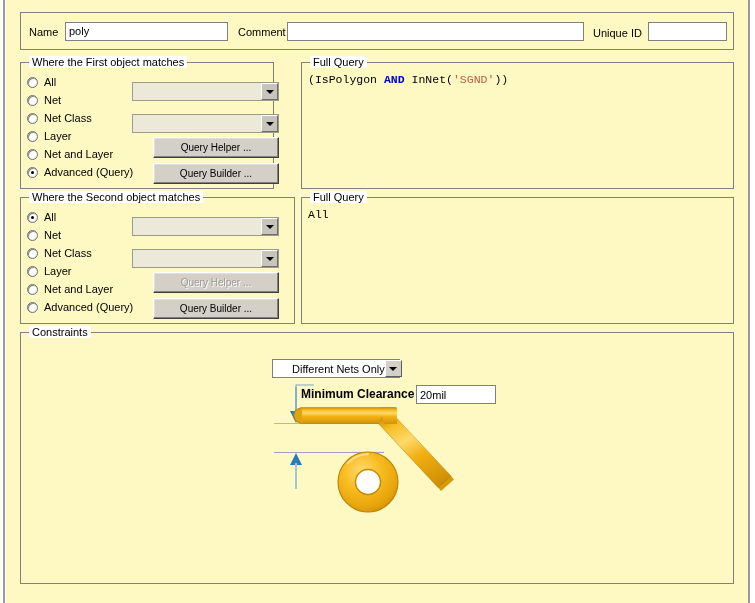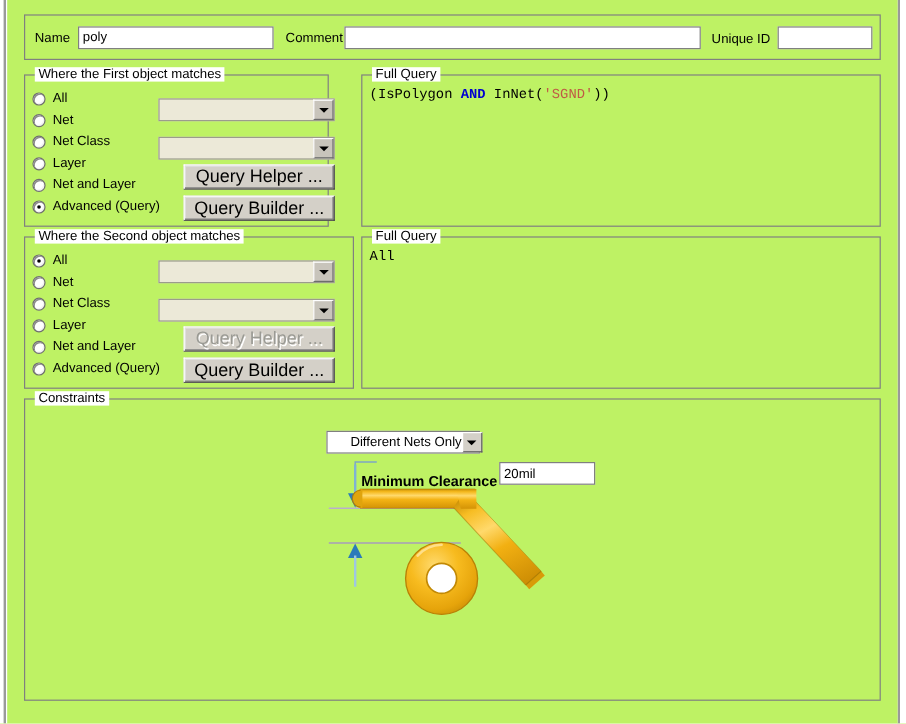--- a/index.html
+++ b/index.html
@@ -21,21 +21,21 @@
   .win-edge-left, .win-edge-right {
     position: absolute; top: 0; width: 2px; height: 603px;
     background: #9a9a9a;
   }
   .win-edge-left { left: 3px; }
   .win-edge-right { left: 748px; }
 
   .page {
     position: absolute;
     left: 6px; top: 0; width: 742px; height: 603px;
-    background: #bef264;
+    background: #fef9c3;
   }
 
   
   .group {
     position: absolute;
     border: 1px solid #808080;
     background: transparent;
   }
   .group > .grp-title {
     position: absolute;
@@ -127,21 +127,21 @@
   
   .btn {
     position: absolute;
     background: #d4d0c8;
     border-top: 1px solid #ffffff;
     border-left: 1px solid #ffffff;
     border-right: 1px solid #404040;
     border-bottom: 1px solid #404040;
     box-shadow: inset -1px -1px 0 #808080, inset 1px 1px 0 #dfdfdf;
     font-family: "Liberation Sans", sans-serif;
-    font-size: 15px;
+    font-size: 10px;
     color: #000000;
     display: flex; align-items: center; justify-content: center;
     cursor: default;
     white-space: nowrap;
   }
   .btn.disabled { color: #9a9a94; text-shadow: 1px 1px 0 #ffffff; }
 
   
   .query-text {
     position: absolute;
@@ -311,21 +311,21 @@
   <div class="group" style="left:14px; top:332px; width:714px; height:252px;">
     <span class="grp-title">Constraints</span>
 
     <div class="sel-combo" style="left:251px; top:26px; width:128px; height:19px;">
       <span class="sel-text">Different Nets Only</span>
       <span class="sel-arrow">
           <i></i>
         </span>
     </div>
 
-    <span class="clr-label" style="left:280px; top:61px;text-align:right;">Minimum Clearance</span>
+    <span class="clr-label" style="left:280px; top:54px;text-align:right;">Minimum Clearance</span>
 
     <div class="tfield" style="left:395px; top:52px; width:80px; height:19px; line-height:16px;">20mil</div>
 
     <svg id="diagram" style="left:245px; top:50px;" width="230" height="130" viewBox="0 0 230 130">
       <defs>
         <linearGradient id="gTraceH" x1="0" y1="0" x2="0" y2="1">
           <stop offset="0%" stop-color="#c98f06"></stop>
           <stop offset="14%" stop-color="#f5b91d"></stop>
           <stop offset="34%" stop-color="#ffd96b"></stop>
           <stop offset="55%" stop-color="#f4b315"></stop>

